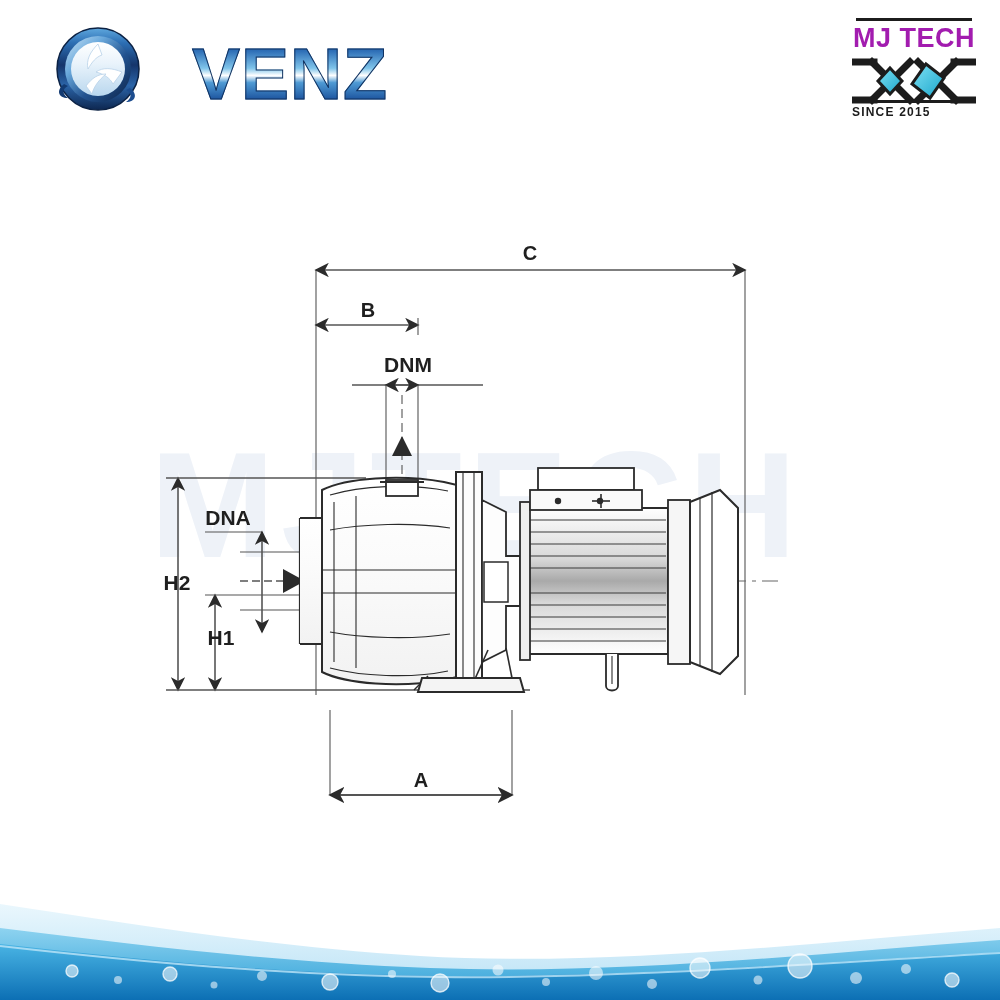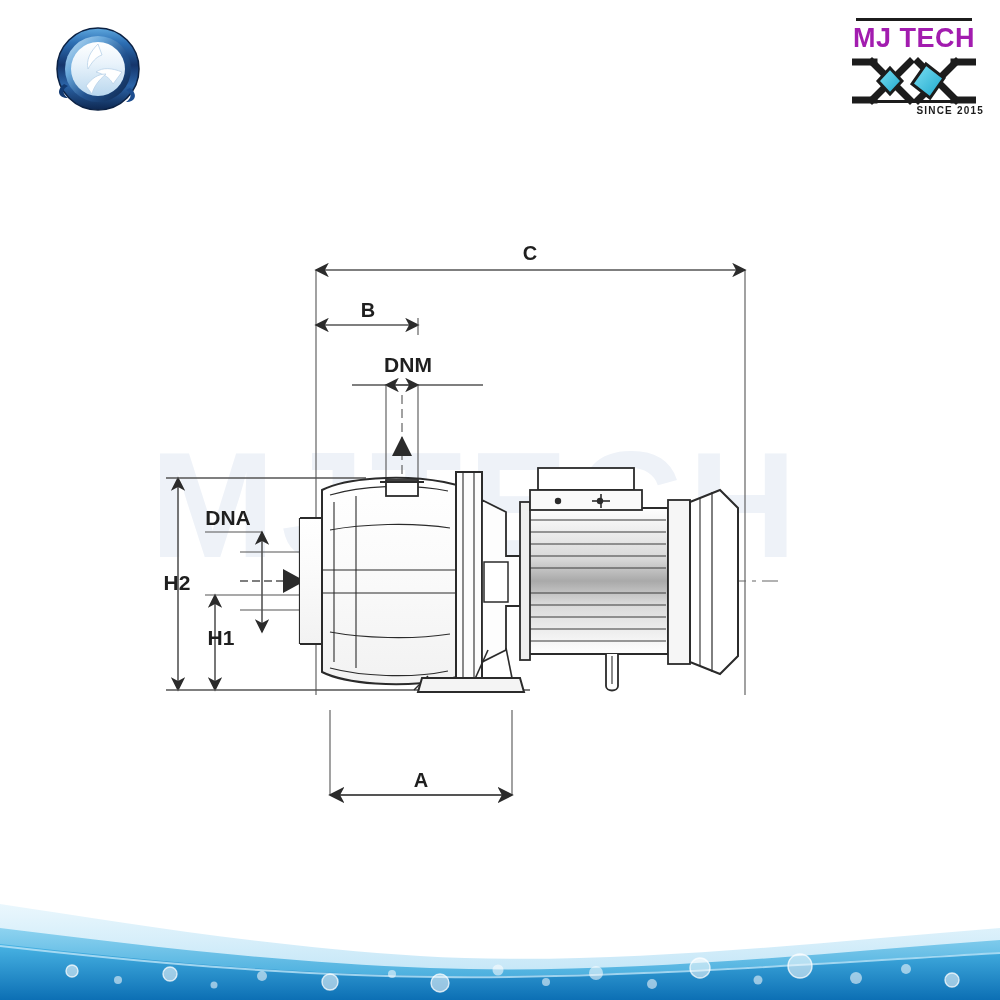--- a/index.html
+++ b/index.html
@@ -27,22 +27,22 @@
   .mj-logo{position:absolute;left:852px;top:18px;width:124px;height:104px;}
   .mj-rule{position:absolute;background:#1c1c1c;}
   .mj-top-rule{left:4px;top:0;width:116px;height:3px;}
   .mj-text{
     position:absolute;left:0;top:7px;width:124px;
     text-align:center;font-size:27px;font-weight:bold;color:#a21caf;
     letter-spacing:0.5px;line-height:1;
     font-family:"Liberation Sans", sans-serif;
   }
   .mj-since{
-    position:absolute;left:12px;top:88px;width:124px;
-    text-align:right;font-size:10px;font-weight:bold;color:#1c1c1c;
+    position:absolute;left:0;top:88px;width:124px;
+    font-size:12px;font-weight:bold;color:#1c1c1c;
     letter-spacing:1.2px;line-height:1;padding-right:4px;box-sizing:border-box;
     font-family:"Liberation Sans", sans-serif;
   }
   .mj-bottom-rule{left:4px;top:82px;width:116px;height:3px;}
 
   
   .drawing{position:absolute;left:0;top:150px;width:1000px;height:700px;}
 
   
   .wave{position:absolute;left:0;bottom:0;width:1000px;height:130px;}
@@ -97,20 +97,21 @@
       <g fill="#ffffff" stroke="#b9d2e8" stroke-width="0.8">
         <path d="M46 20 C 38 28, 34 36, 36 45 C 40 38, 44 33, 50 31 Z"></path>
         <path d="M70 48 C 60 44, 51 43, 44 48 C 52 50, 58 54, 61 60 Z"></path>
         <path d="M34 62 C 40 54, 46 50, 54 50 C 47 56, 42 62, 40 70 Z"></path>
       </g>
 
       <path d="M12 60 C 4 66, 6 74, 16 74 C 10 70, 10 65, 16 62 Z" fill="#123a72"></path>
 
       <path d="M78 64 C 86 70, 84 78, 74 78 C 80 74, 80 69, 74 66 Z" fill="#1d4d8f"></path>
     </svg>
+    <div class="venz-word">VENZ</div>
   </div>
 
   <div class="mj-logo">
     <div class="mj-rule mj-top-rule"></div>
     <div class="mj-text">MJ TECH</div>
     <svg width="124" height="60" viewBox="0 0 124 60" style="position:absolute;left:0;top:36px;">
       <defs>
         <linearGradient id="cyGrad" x1="0" y1="0" x2="1" y2="1">
           <stop offset="0%" stop-color="#7fe2f4"></stop>
           <stop offset="100%" stop-color="#1aa5cb"></stop>

